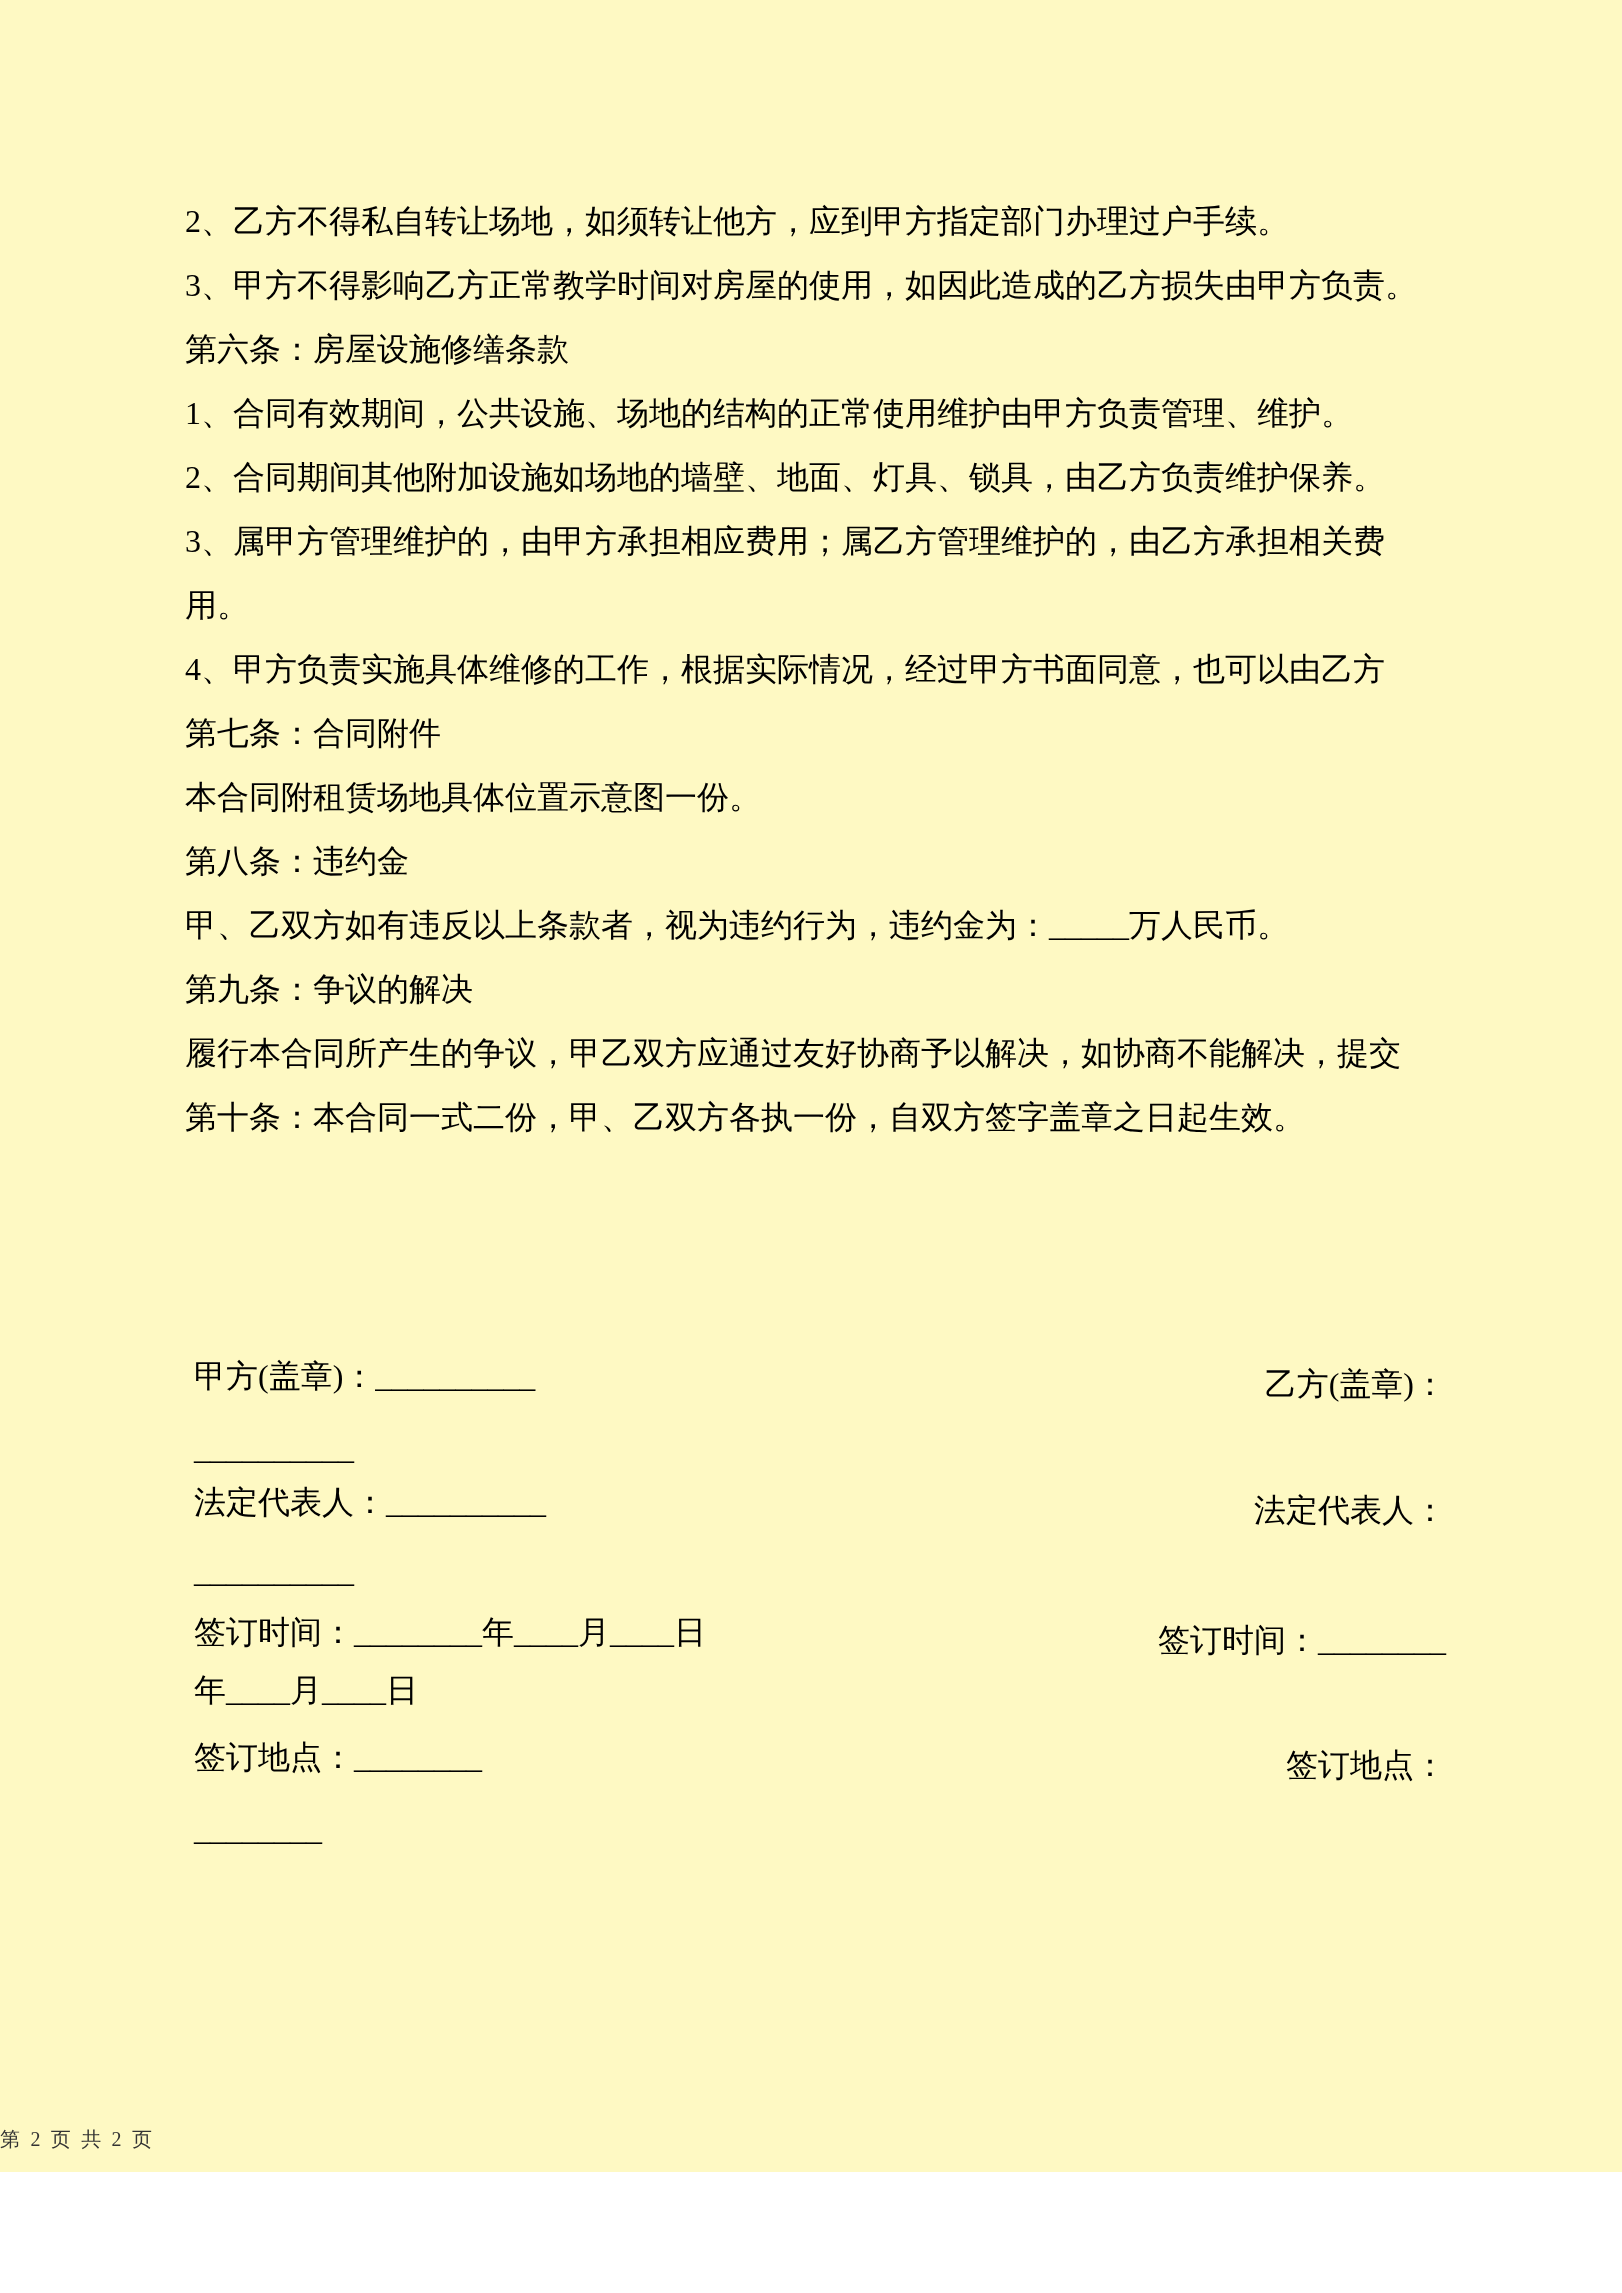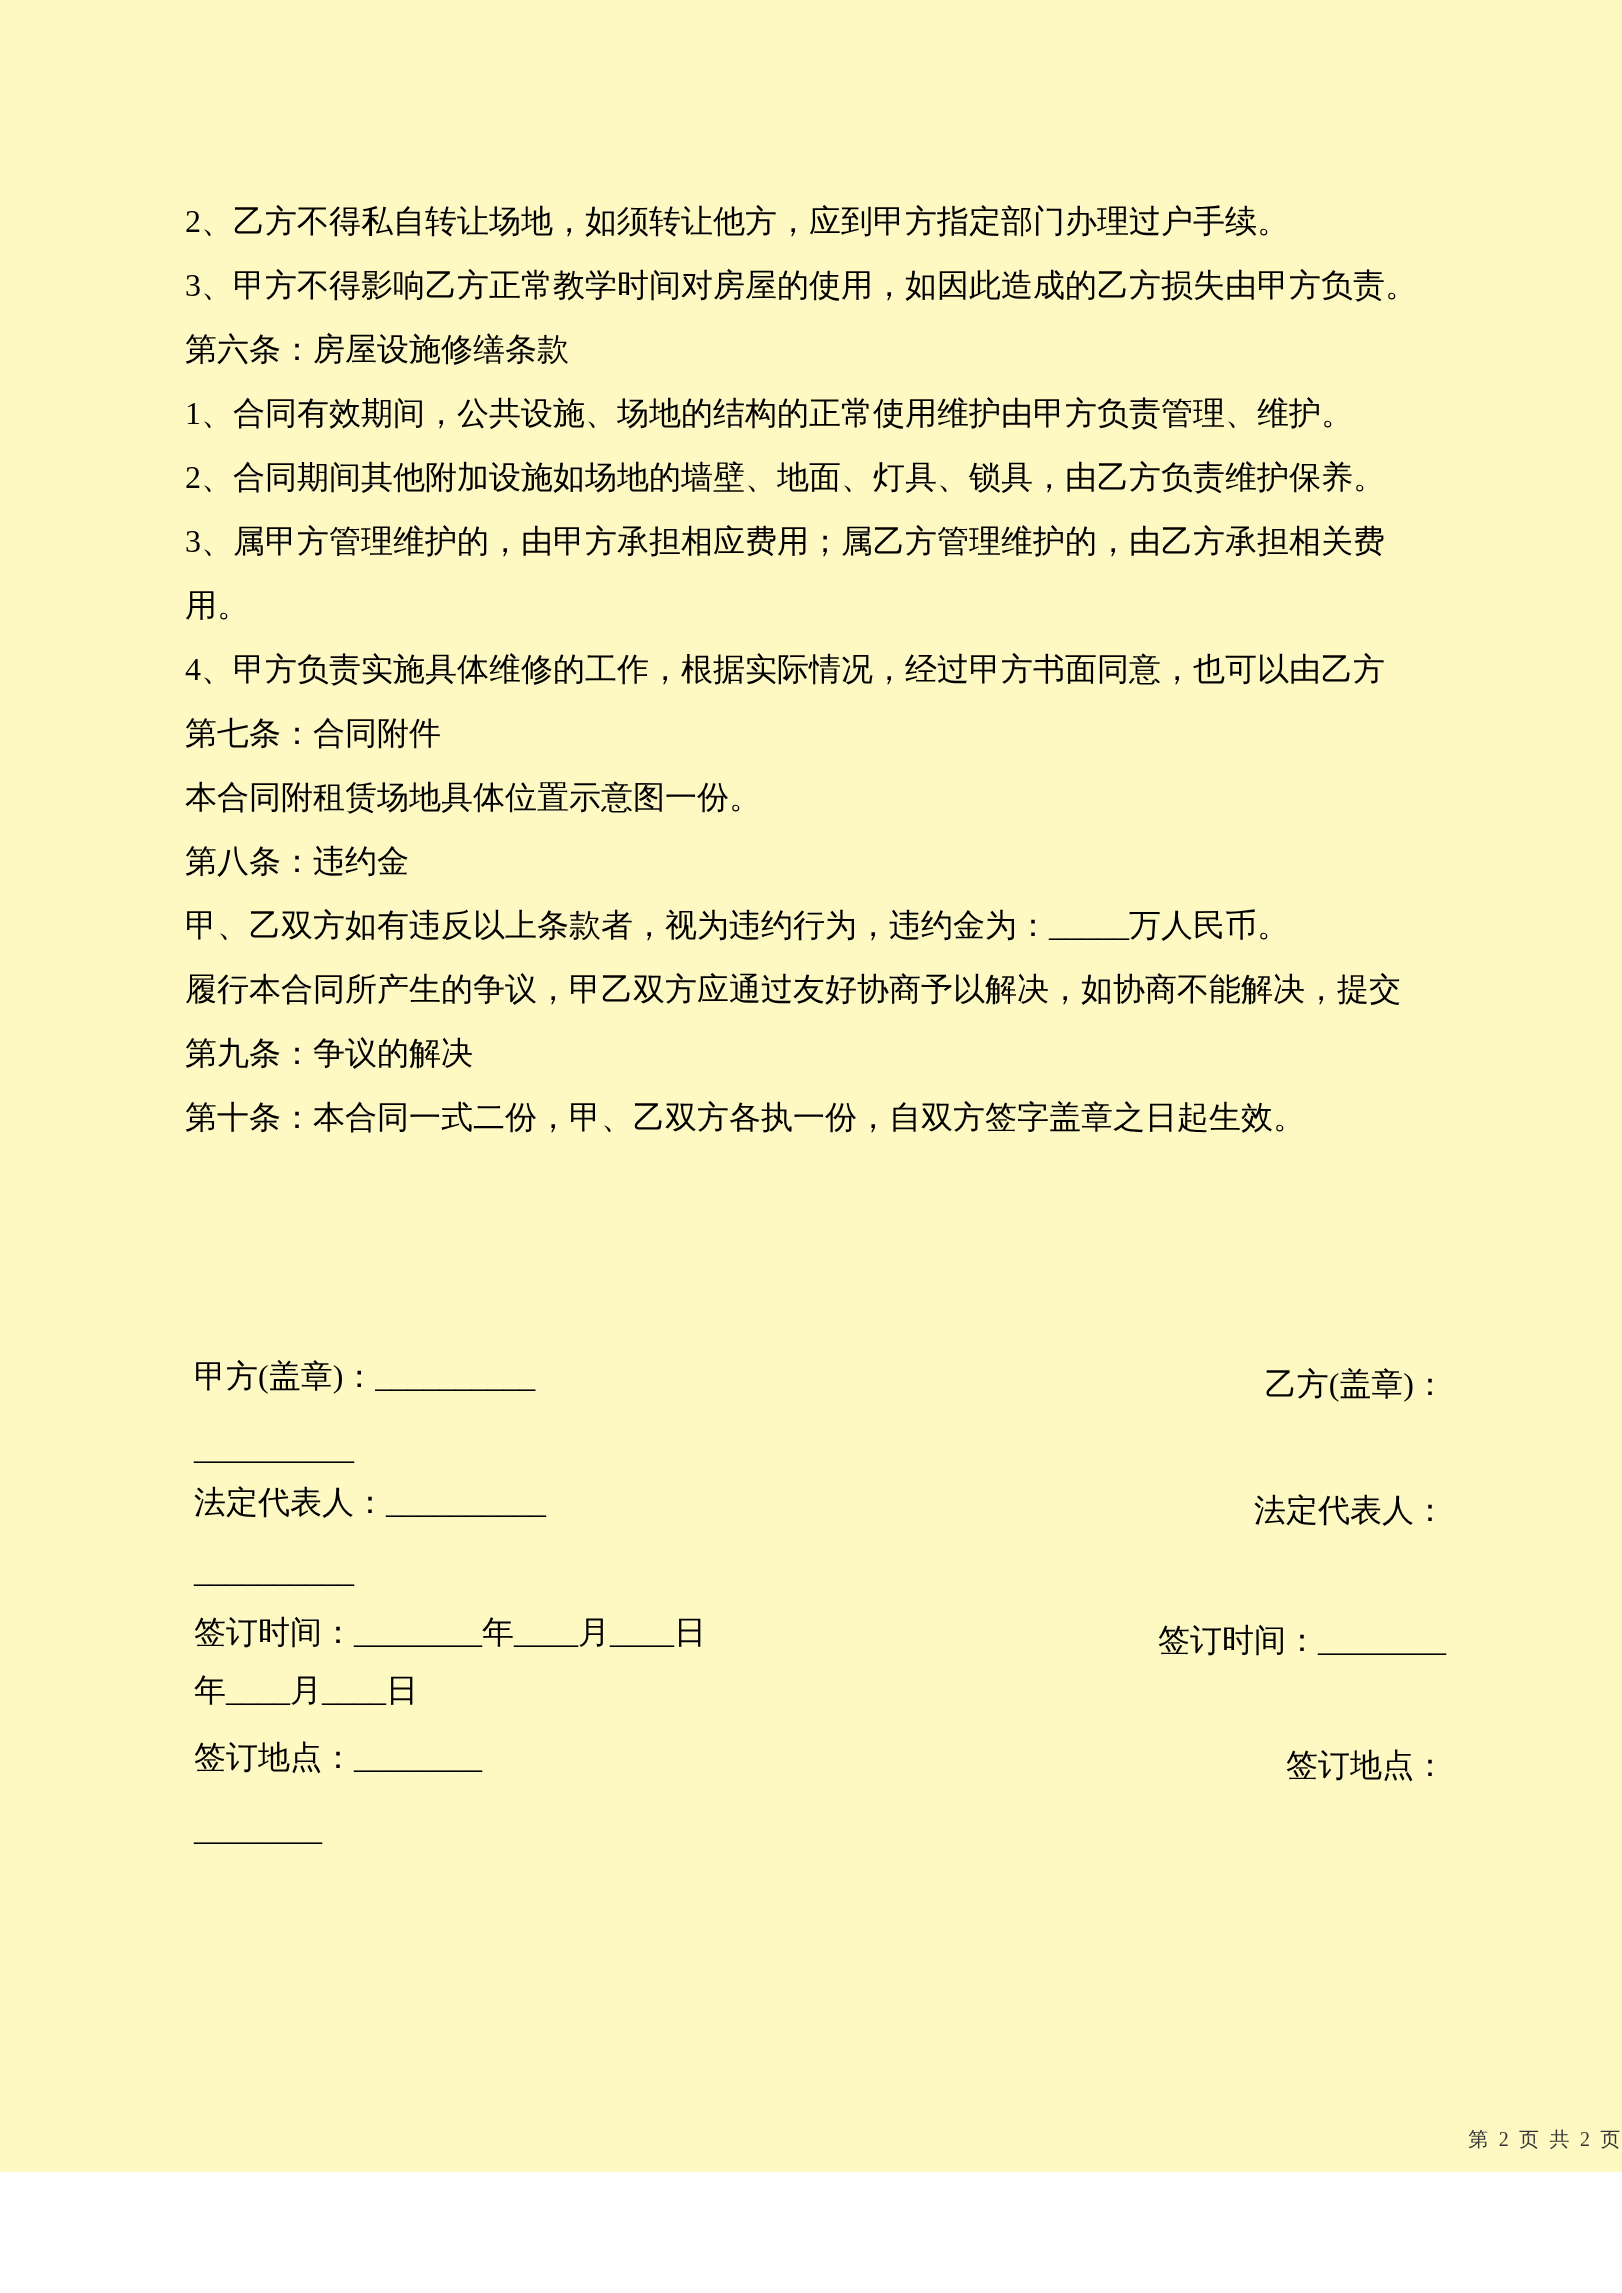--- a/index.html
+++ b/index.html
@@ -47,21 +47,21 @@
     position: absolute;
     right: 0;
     top: 8px;
     white-space: nowrap;
   }
   .footer {
     position: absolute;
     top: 2126px;
     left: 0;
     width: 100%;
-    text-align: right;
+    text-align: left;
     font-size: 20px;
     letter-spacing: 2.7px;
     color: #333333;
   }
 </style>
 </head>
 <body>
 
 <div class="page">
 
@@ -71,22 +71,22 @@
     <div class="line">第六条：房屋设施修缮条款</div>
     <div class="line">1、合同有效期间，公共设施、场地的结构的正常使用维护由甲方负责管理、维护。</div>
     <div class="line">2、合同期间其他附加设施如场地的墙壁、地面、灯具、锁具，由乙方负责维护保养。</div>
     <div class="line">3、属甲方管理维护的，由甲方承担相应费用；属乙方管理维护的，由乙方承担相关费</div>
     <div class="line">用。</div>
     <div class="line">4、甲方负责实施具体维修的工作，根据实际情况，经过甲方书面同意，也可以由乙方</div>
     <div class="line">第七条：合同附件</div>
     <div class="line">本合同附租赁场地具体位置示意图一份。</div>
     <div class="line">第八条：违约金</div>
     <div class="line">甲、乙双方如有违反以上条款者，视为违约行为，违约金为：_____万人民币。</div>
+    <div class="line">第九条：争议的解决</div>
     <div class="line">履行本合同所产生的争议，甲乙双方应通过友好协商予以解决，如协商不能解决，提交</div>
-    <div class="line">第九条：争议的解决</div>
     <div class="line">第十条：本合同一式二份，甲、乙双方各执一份，自双方签字盖章之日起生效。</div>
   </div>
 
   <div class="sig-row" style="top:1344px">
     <span class="sig-left">甲方(盖章)：__________</span>
     <span class="sig-right">乙方(盖章)：</span>
   </div>
   <div class="sig-row" style="top:1416px">
     <span class="sig-left">__________</span>
     <span class="sig-right"></span>

